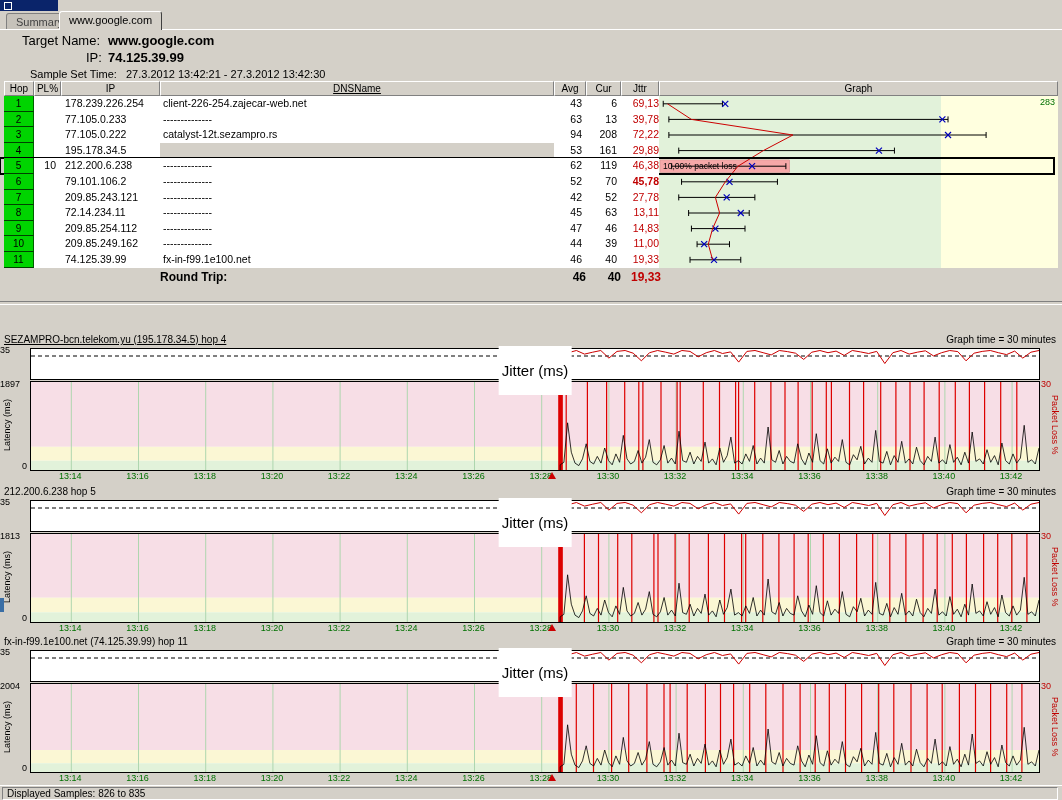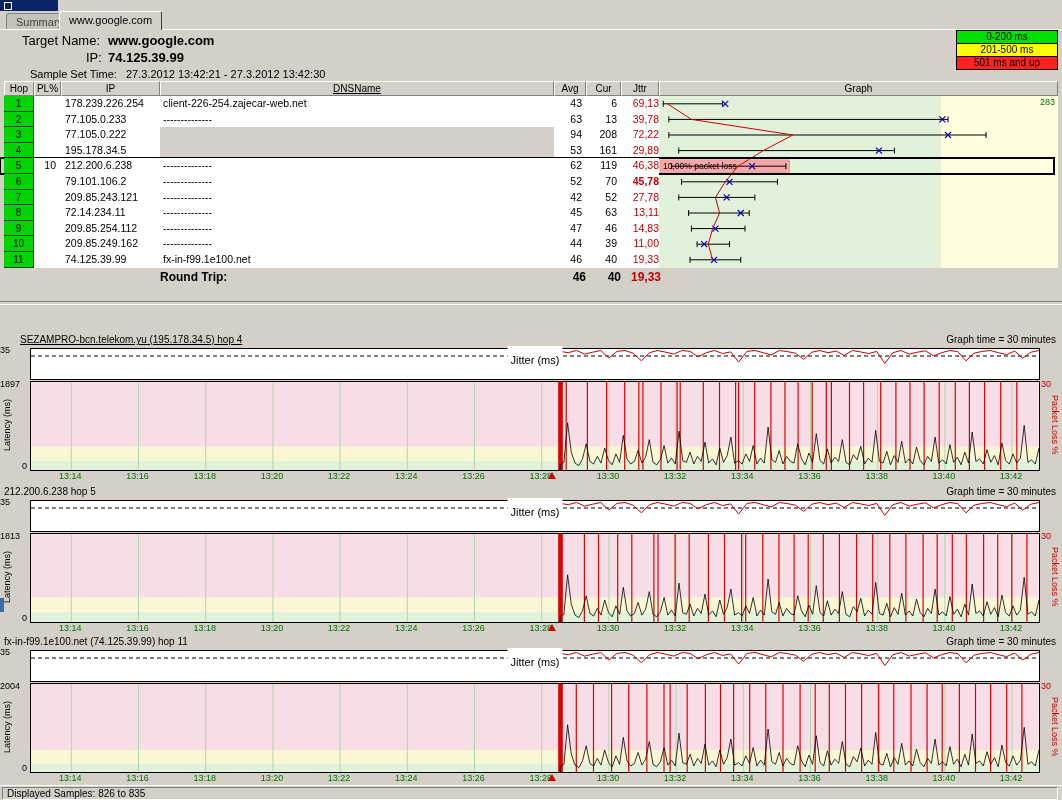--- a/index.html
+++ b/index.html
@@ -60,27 +60,27 @@
   #rt-avg{position:absolute;left:548px;width:38px;text-align:right;top:1px;}
   #rt-cur{position:absolute;left:588px;width:33px;text-align:right;top:1px;}
   #rt-jttr{position:absolute;left:621px;width:40px;text-align:right;top:1px;color:#c00000;}
 
   #split{position:absolute;left:0;top:301px;width:1062px;height:2px;
          border-top:1px solid #808080;border-bottom:1px solid #fff;}
 
   
   .tgraph{position:absolute;left:0;width:1062px;height:150px;}
   .tg-title{position:absolute;left:4px;top:0;font-size:10px;}
-  .tg-title.u{text-decoration:underline;margin-left:16px;}
+  .tg-title.u{text-decoration:underline;}
   .tg-time{position:absolute;right:6px;top:0;font-size:10px;}
   .ax{position:absolute;font-size:9px;}
   .jmax{left:0;top:11px;width:27px;text-align:left;}
   .jit-box{position:absolute;left:30px;top:14px;width:1008px;height:30px;background:#fff;border:1px solid #000;}
-  .jit-label{position:absolute;left:50%;top:-3px;transform:translateX(-50%);font-size:11px;
-             background:#fff;padding:8px 3px;z-index:2;}
+  .jit-label{position:absolute;left:50%;top:-3px;transform:translateX(-50%);font-size:15px;
+             background:#fff;padding:16px 3px;z-index:2;}
   .jit-box svg{position:absolute;left:0;top:0;}
   .lmax{left:0;top:45px;width:27px;text-align:left;}
   .lmin{left:0;top:127px;width:27px;text-align:right;}
   .rot-left{position:absolute;left:2px;top:47px;height:88px;width:11px;writing-mode:vertical-rl;
             transform:rotate(180deg);font-size:9px;text-align:center;}
   .lat-box{position:absolute;left:30px;top:47px;width:1008px;height:88px;background:#fff;border:1px solid #000;}
   .plmax{left:1041px;top:45px;width:18px;color:#c00000;}
   .rot-right{position:absolute;left:1049px;top:47px;height:88px;width:11px;writing-mode:vertical-rl;
              font-size:9px;color:#c00000;text-align:center;}
   .axis{position:absolute;left:30px;top:137px;width:1008px;height:12px;}
@@ -112,25 +112,20 @@
   </div>
   <div id="content-topline"></div>
 
   <span class="hlabel" id="target-label">Target Name:</span>
   <span class="hvalue" id="target-value">www.google.com</span>
   <span class="hlabel" id="ip-label">IP:</span>
   <span class="hvalue" id="ip-value">74.125.39.99</span>
   <span class="hlabel" id="sample-label">Sample Set Time:</span>
   <span class="hlabel" id="sample-value">27.3.2012 13:42:21 - 27.3.2012 13:42:30</span>
 
-  <div id="legend">
-    <div class="legend-item" style="background: rgb(0, 224, 0);"><span>0-200 ms</span></div>
-    <div class="legend-item" style="background: rgb(255, 255, 0);"><span>201-500 ms</span></div>
-    <div class="legend-item" style="background: rgb(255, 32, 32);"><span>501 ms and up</span></div>
-  </div>
 
   <div id="thead">
       <span class="th" style="left: 4px; width: 30px;">Hop</span>
       <span class="th" style="left: 34px; width: 27px;">PL%</span>
       <span class="th" style="left: 61px; width: 99px;">IP</span>
       <span class="th" style="left: 160px; width: 394px; text-decoration: underline;">DNSName</span>
       <span class="th" style="left: 554px; width: 32px;">Avg</span>
       <span class="th" style="left: 586px; width: 35px;">Cur</span>
       <span class="th" style="left: 621px; width: 38px;">Jttr</span>
       <span class="th" style="left: 659px; width: 399px;">Graph</span>
@@ -151,20 +146,21 @@
         <span class="td c-ip" style="left: 61px; width: 99px;">77.105.0.233</span>
         <span class="td c-dns" style="left: 160px; width: 394px;">--------------</span>
         <span class="td c-avg" style="left: 554px; width: 32px;">63</span>
         <span class="td c-cur" style="left: 586px; width: 35px;">13</span>
         <span class="td c-jttr" style="left: 621px; width: 38px;">39,78</span>
       </div>
       <div class="trow" style="top: 31.2px;">
         <span class="td c-hop" style="left: 4px; width: 30px;">3</span>
         <span class="td c-pl" style="left: 34px; width: 27px;"></span>
         <span class="td c-ip" style="left: 61px; width: 99px;">77.105.0.222</span>
+        <span class="td c-dns" style="left: 160px; width: 394px;">catalyst-12t.sezampro.rs</span>
         <span class="td c-avg" style="left: 554px; width: 32px;">94</span>
         <span class="td c-cur" style="left: 586px; width: 35px;">208</span>
         <span class="td c-jttr" style="left: 621px; width: 38px;">72,22</span>
       </div>
       <div class="trow" style="top: 46.8px;">
         <span class="td c-hop" style="left: 4px; width: 30px;">4</span>
         <span class="td c-pl" style="left: 34px; width: 27px;"></span>
         <span class="td c-ip" style="left: 61px; width: 99px;">195.178.34.5</span>
         <span class="td c-avg" style="left: 554px; width: 32px;">53</span>
         <span class="td c-cur" style="left: 586px; width: 35px;">161</span>

